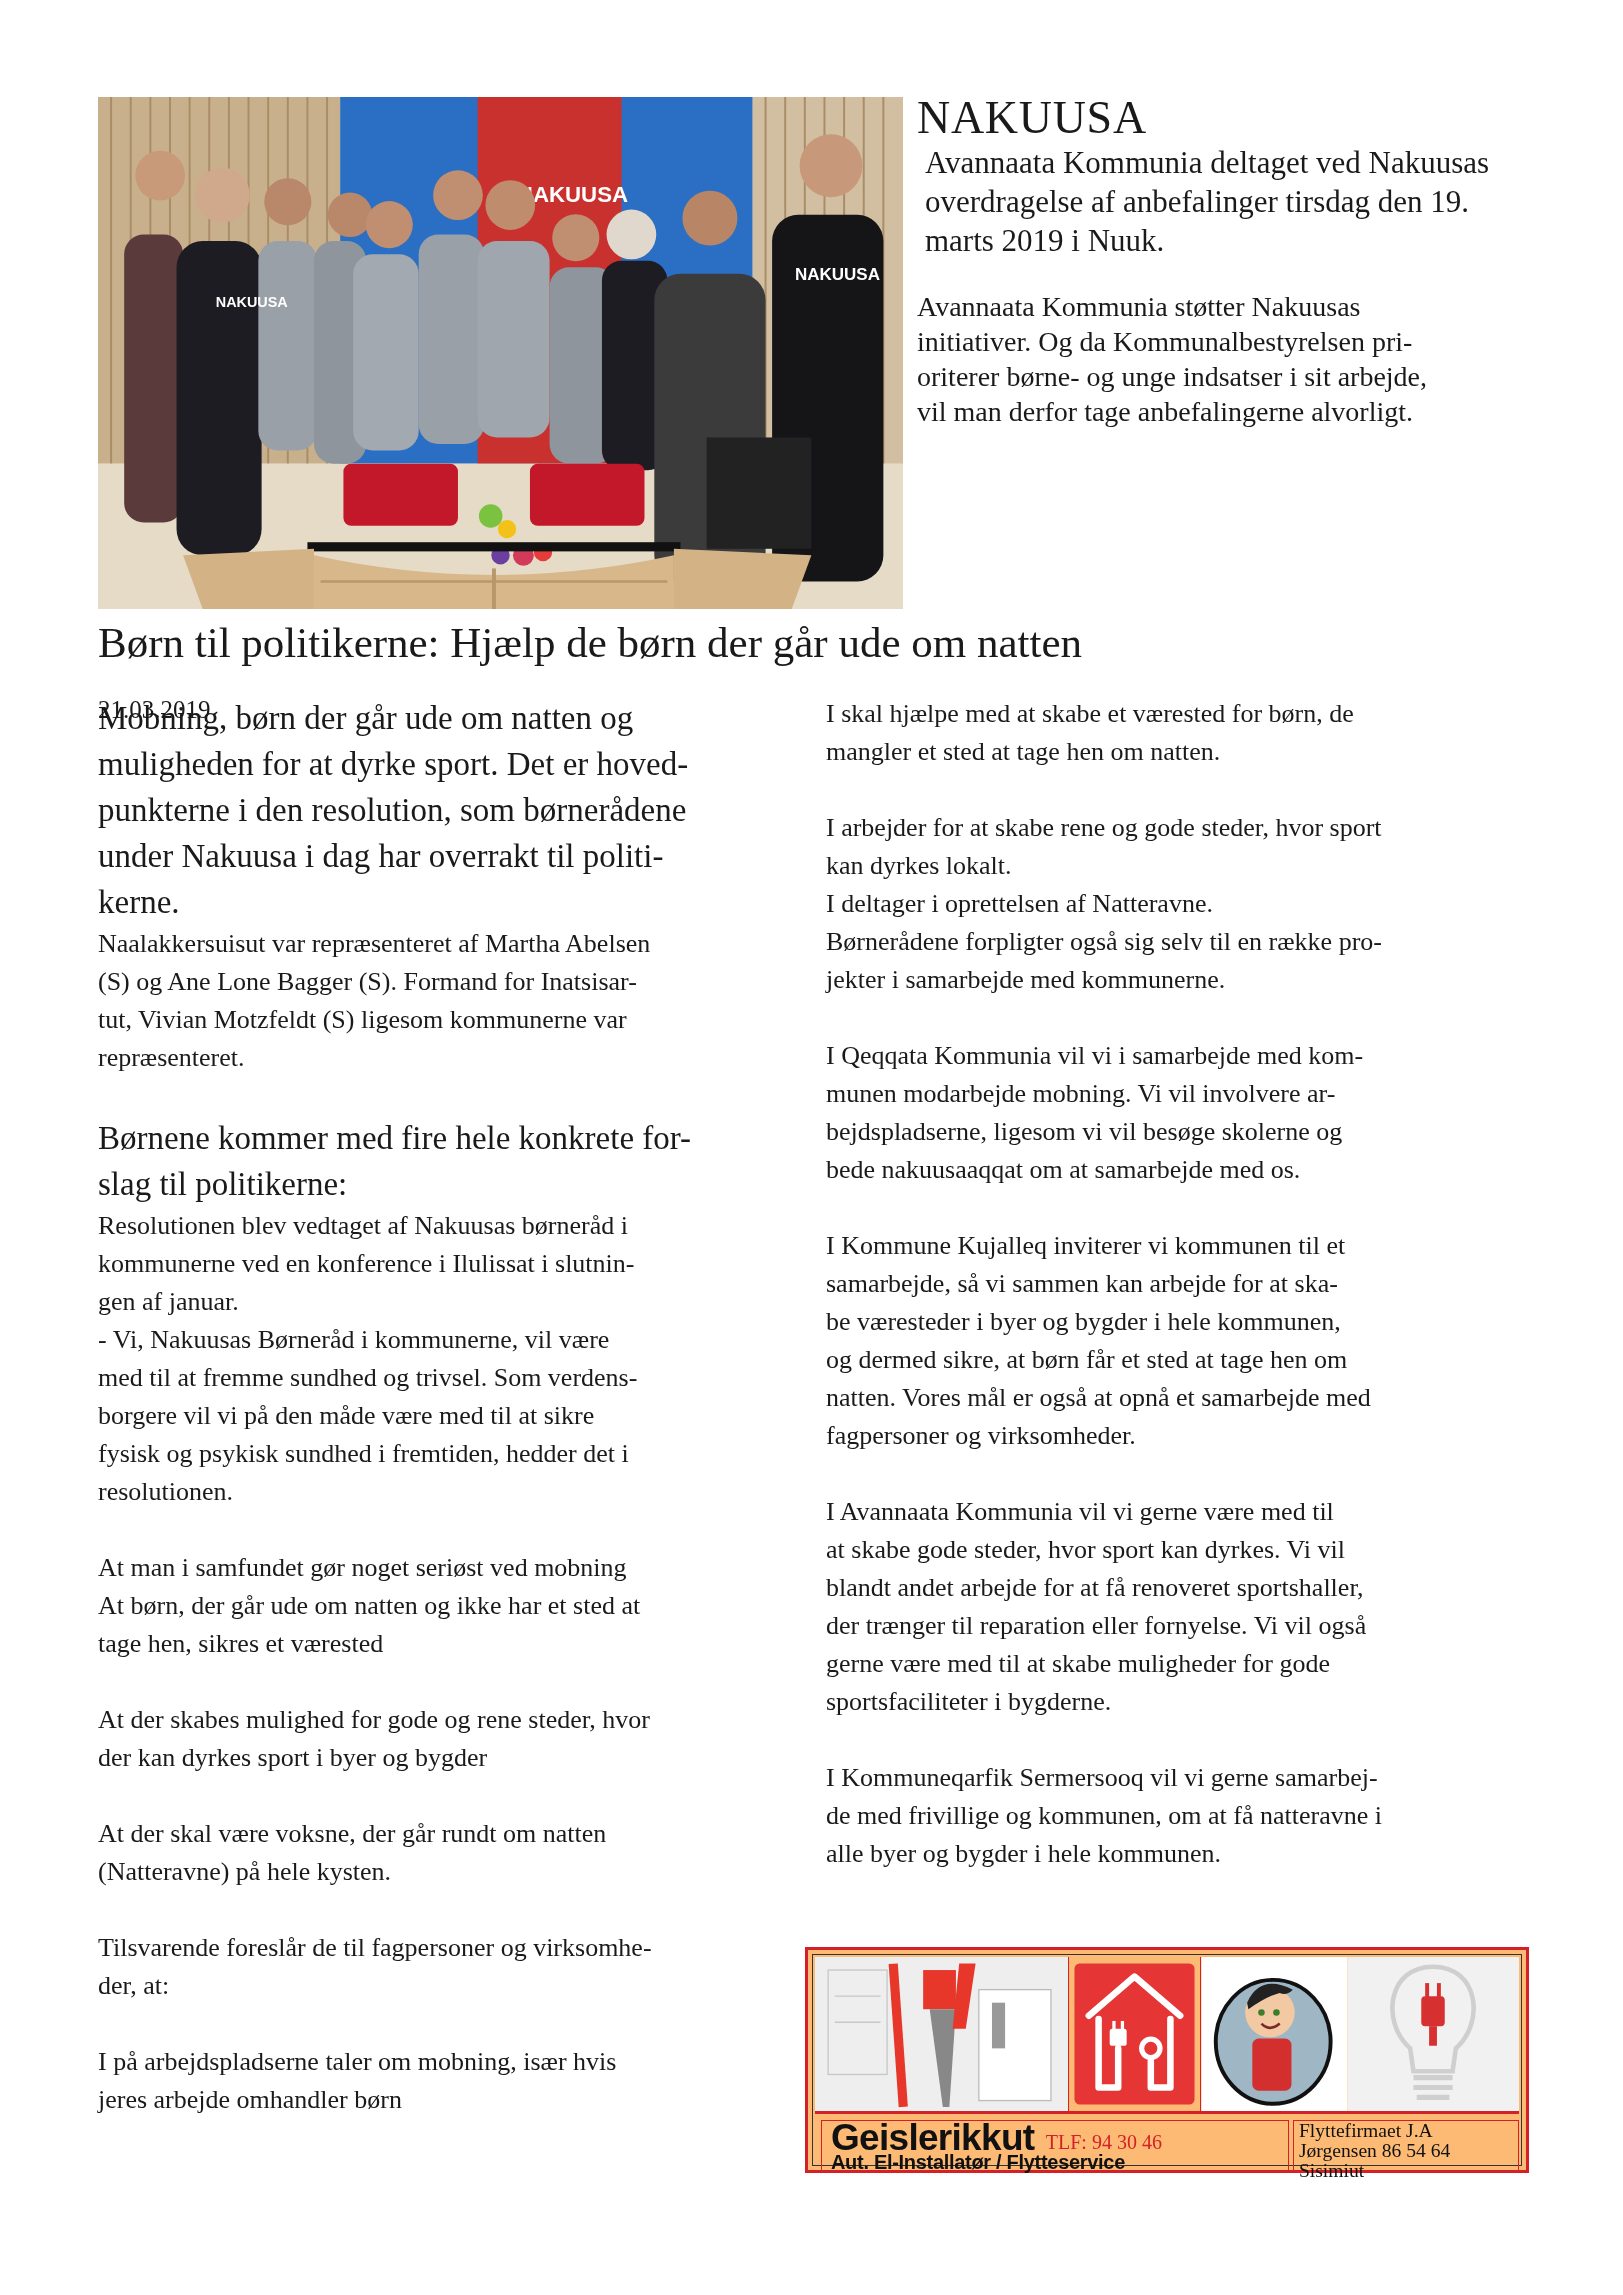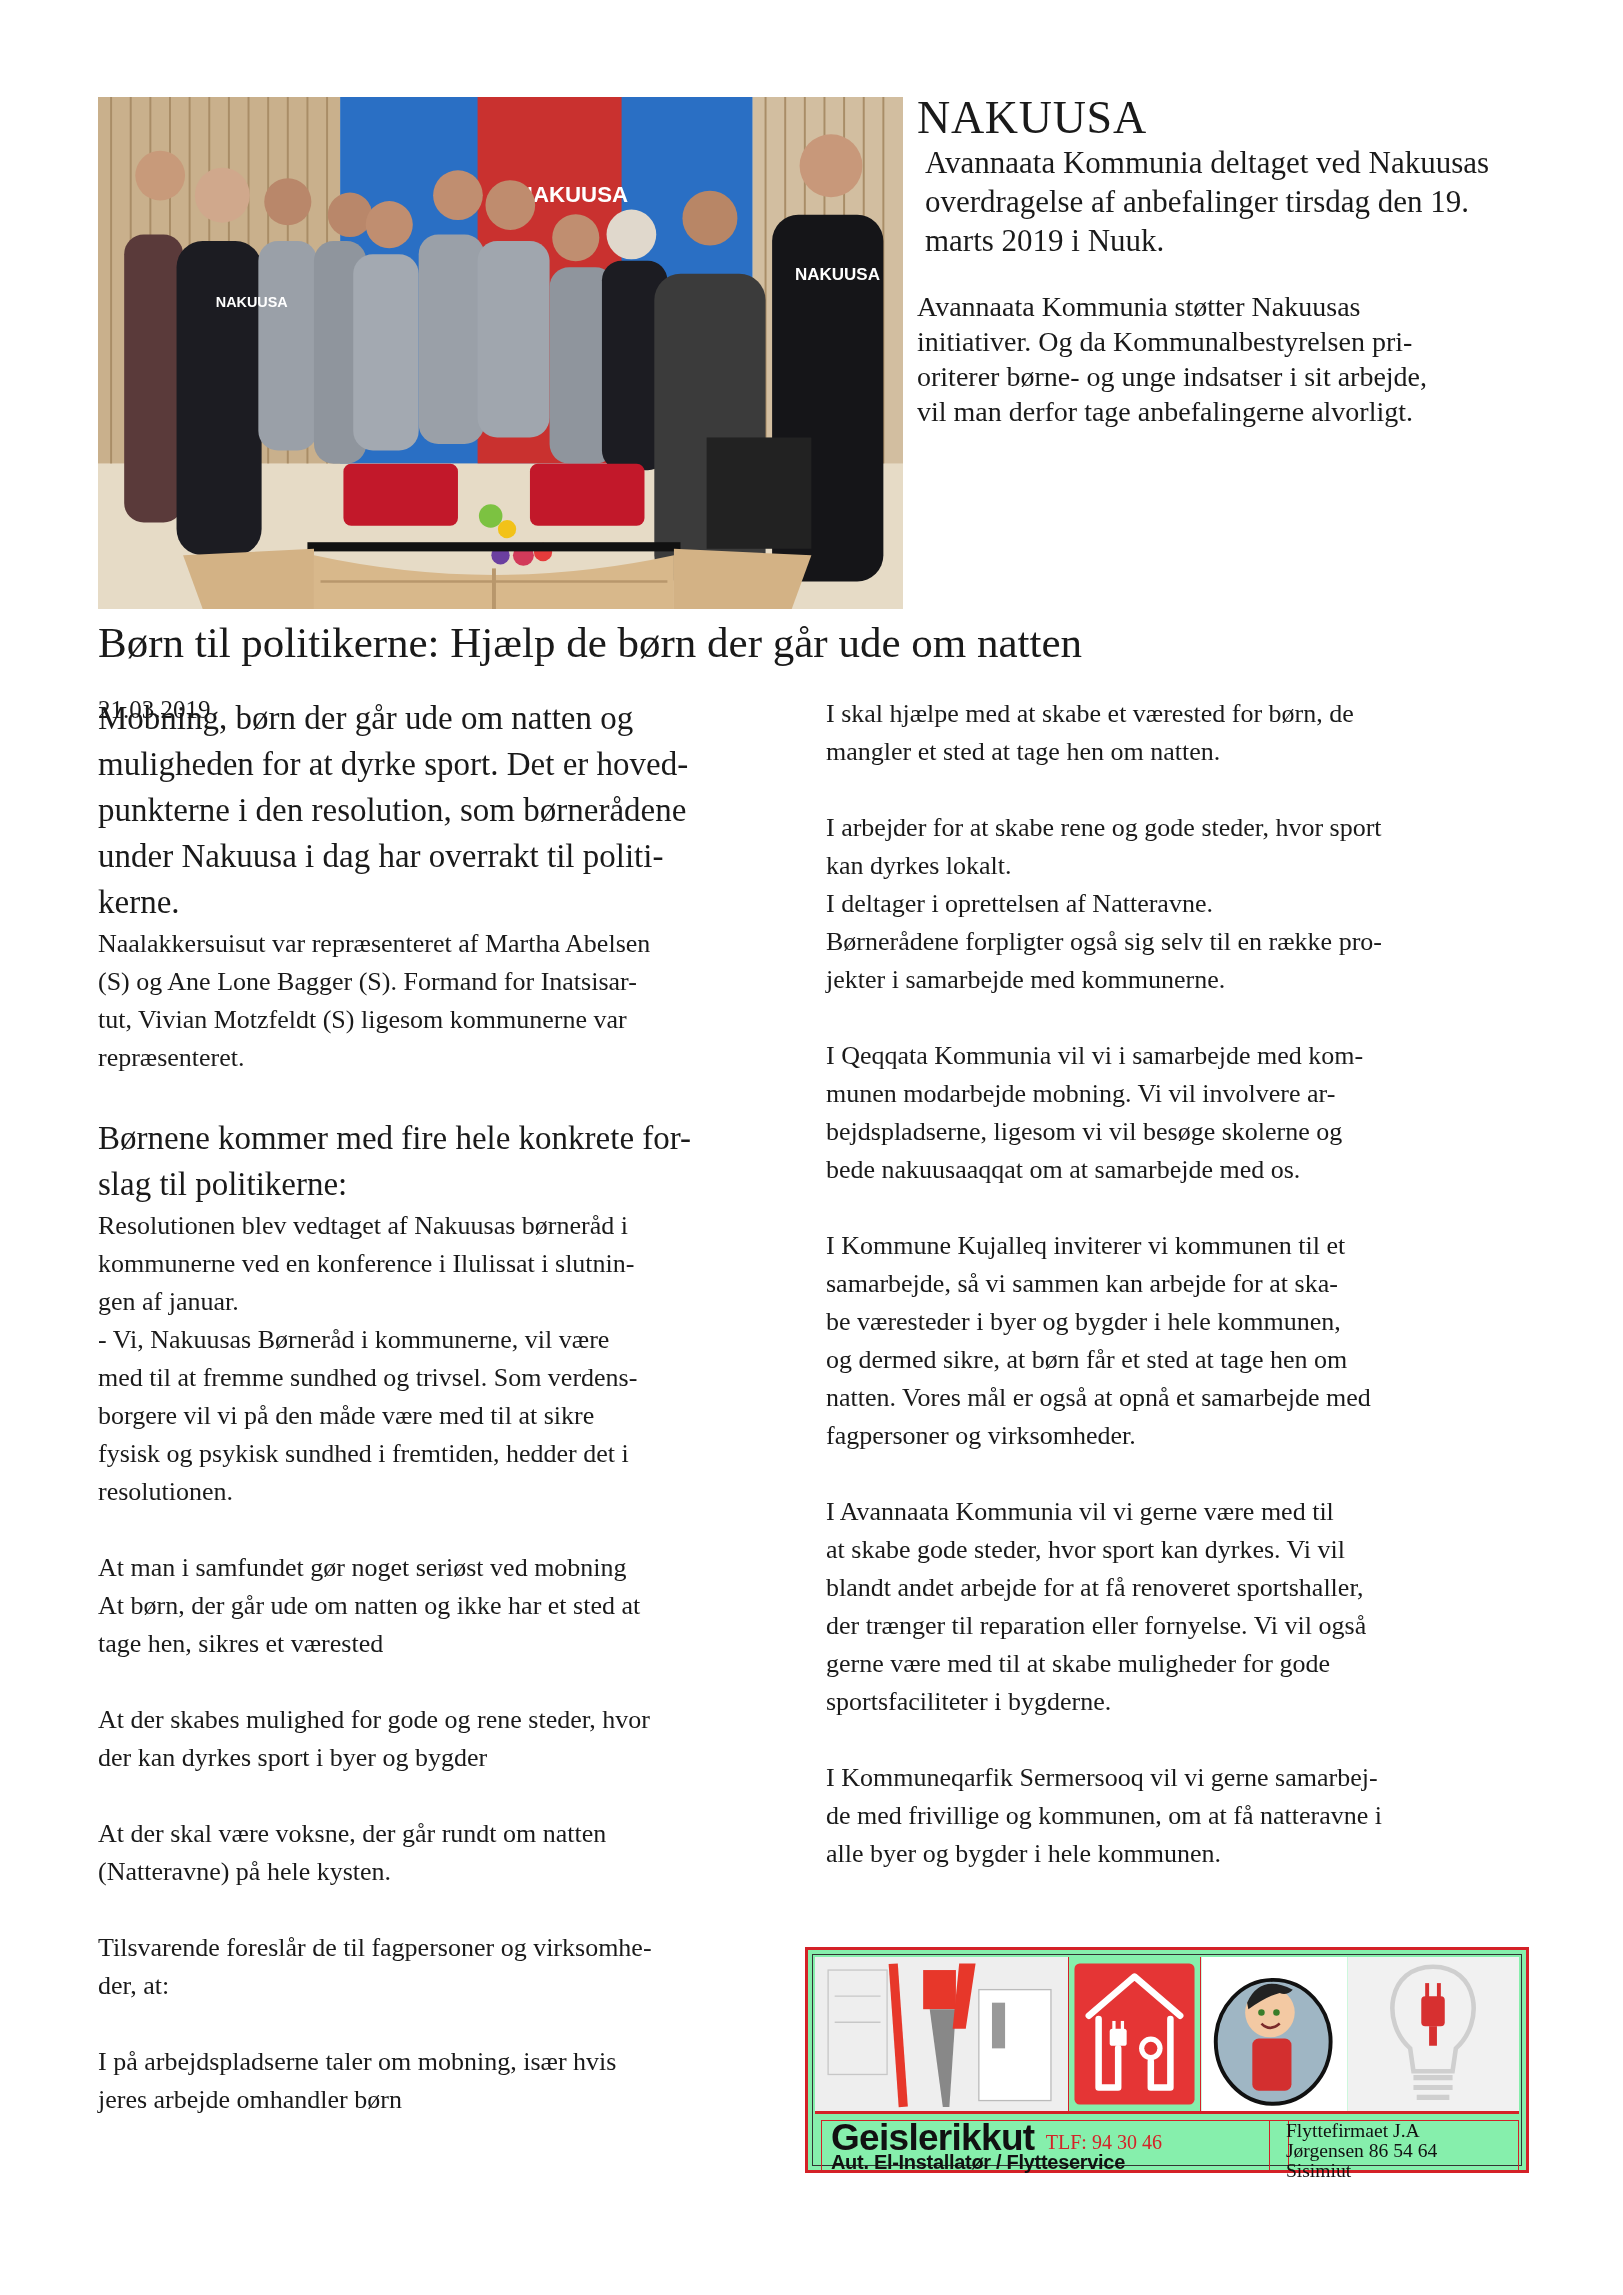--- a/index.html
+++ b/index.html
@@ -23,31 +23,31 @@
 
   
   .col { top:695px; width:707px; }
   #col-left { left:98px; }
   #col-right { left:826px; top:695px; width:707px; }
   .p { font-size:26px; line-height:38px; white-space:pre-line; margin:0; }
   .p.big { font-size:33px; line-height:46px; }
   .gap { height:38px; }
 
   
-  #ad { left:805px; top:1947px; width:724px; height:226px; border:3.3px solid #d42127; box-sizing:border-box; background:#86efac; }
+  #ad { left:805px; top:1947px; width:724px; height:226px; border:3.3px solid #d42127; box-sizing:border-box; background:#fdba74; }
   #ad .inner { position:absolute; left:3.9px; top:3.9px; right:3.9px; bottom:3.9px; border:1.3px solid #333; }
   #ad .strip { position:absolute; left:2.6px; right:2.6px; top:2.6px; height:154px; border-bottom:3.3px solid #d42127; display:flex; }
   #ad .panel { height:100%; position:relative; overflow:hidden; }
   #ad .panel svg { width:100%; height:100%; display:block; }
   #ad .p1 { width:253px; border-right:1.3px solid #d42127; }
   #ad .p2 { width:131px; border-right:1.3px solid #d42127; display:flex; align-items:center; justify-content:center; }
   #ad .p3 { width:147px; }
   #ad .p4 { flex:1; background:#f1f1f1; }
   #ad .bottom-left { position:absolute; left:7.9px; top:165px; width:466px; height:50px; border:1.3px solid #d42127; }
-  #ad .bottom-right { position:absolute; left:456px; top:165px; right:2.6px; height:50px; border:1.3px solid #d42127; padding-left:16px; }
+  #ad .bottom-right { position:absolute; left:480px; top:165px; right:2.6px; height:50px; border:1.3px solid #d42127; padding-left:5px; }
   #ad .brand { position:absolute; left:9.2px; top:-2.6px; font-family:"Liberation Sans", sans-serif; font-weight:bold; font-size:37px; line-height:39px; letter-spacing:-0.7px; color:#111; }
   #ad .phone { position:absolute; left:224px; top:7.9px; font-size:20px; line-height:26px; color:#d42127; }
   #ad .tagline { position:absolute; left:9.2px; top:31px; font-family:"Liberation Sans", sans-serif; font-weight:bold; font-size:20px; line-height:21px; color:#111; letter-spacing:-0.3px; }
   #ad .mover { font-size:19.6px; line-height:20px; color:#111; white-space:pre-line; }
 </style>
 </head>
 <body>
 
 <div id="photo" class="abs">
   <svg viewBox="0 0 1230 782" preserveAspectRatio="none">

